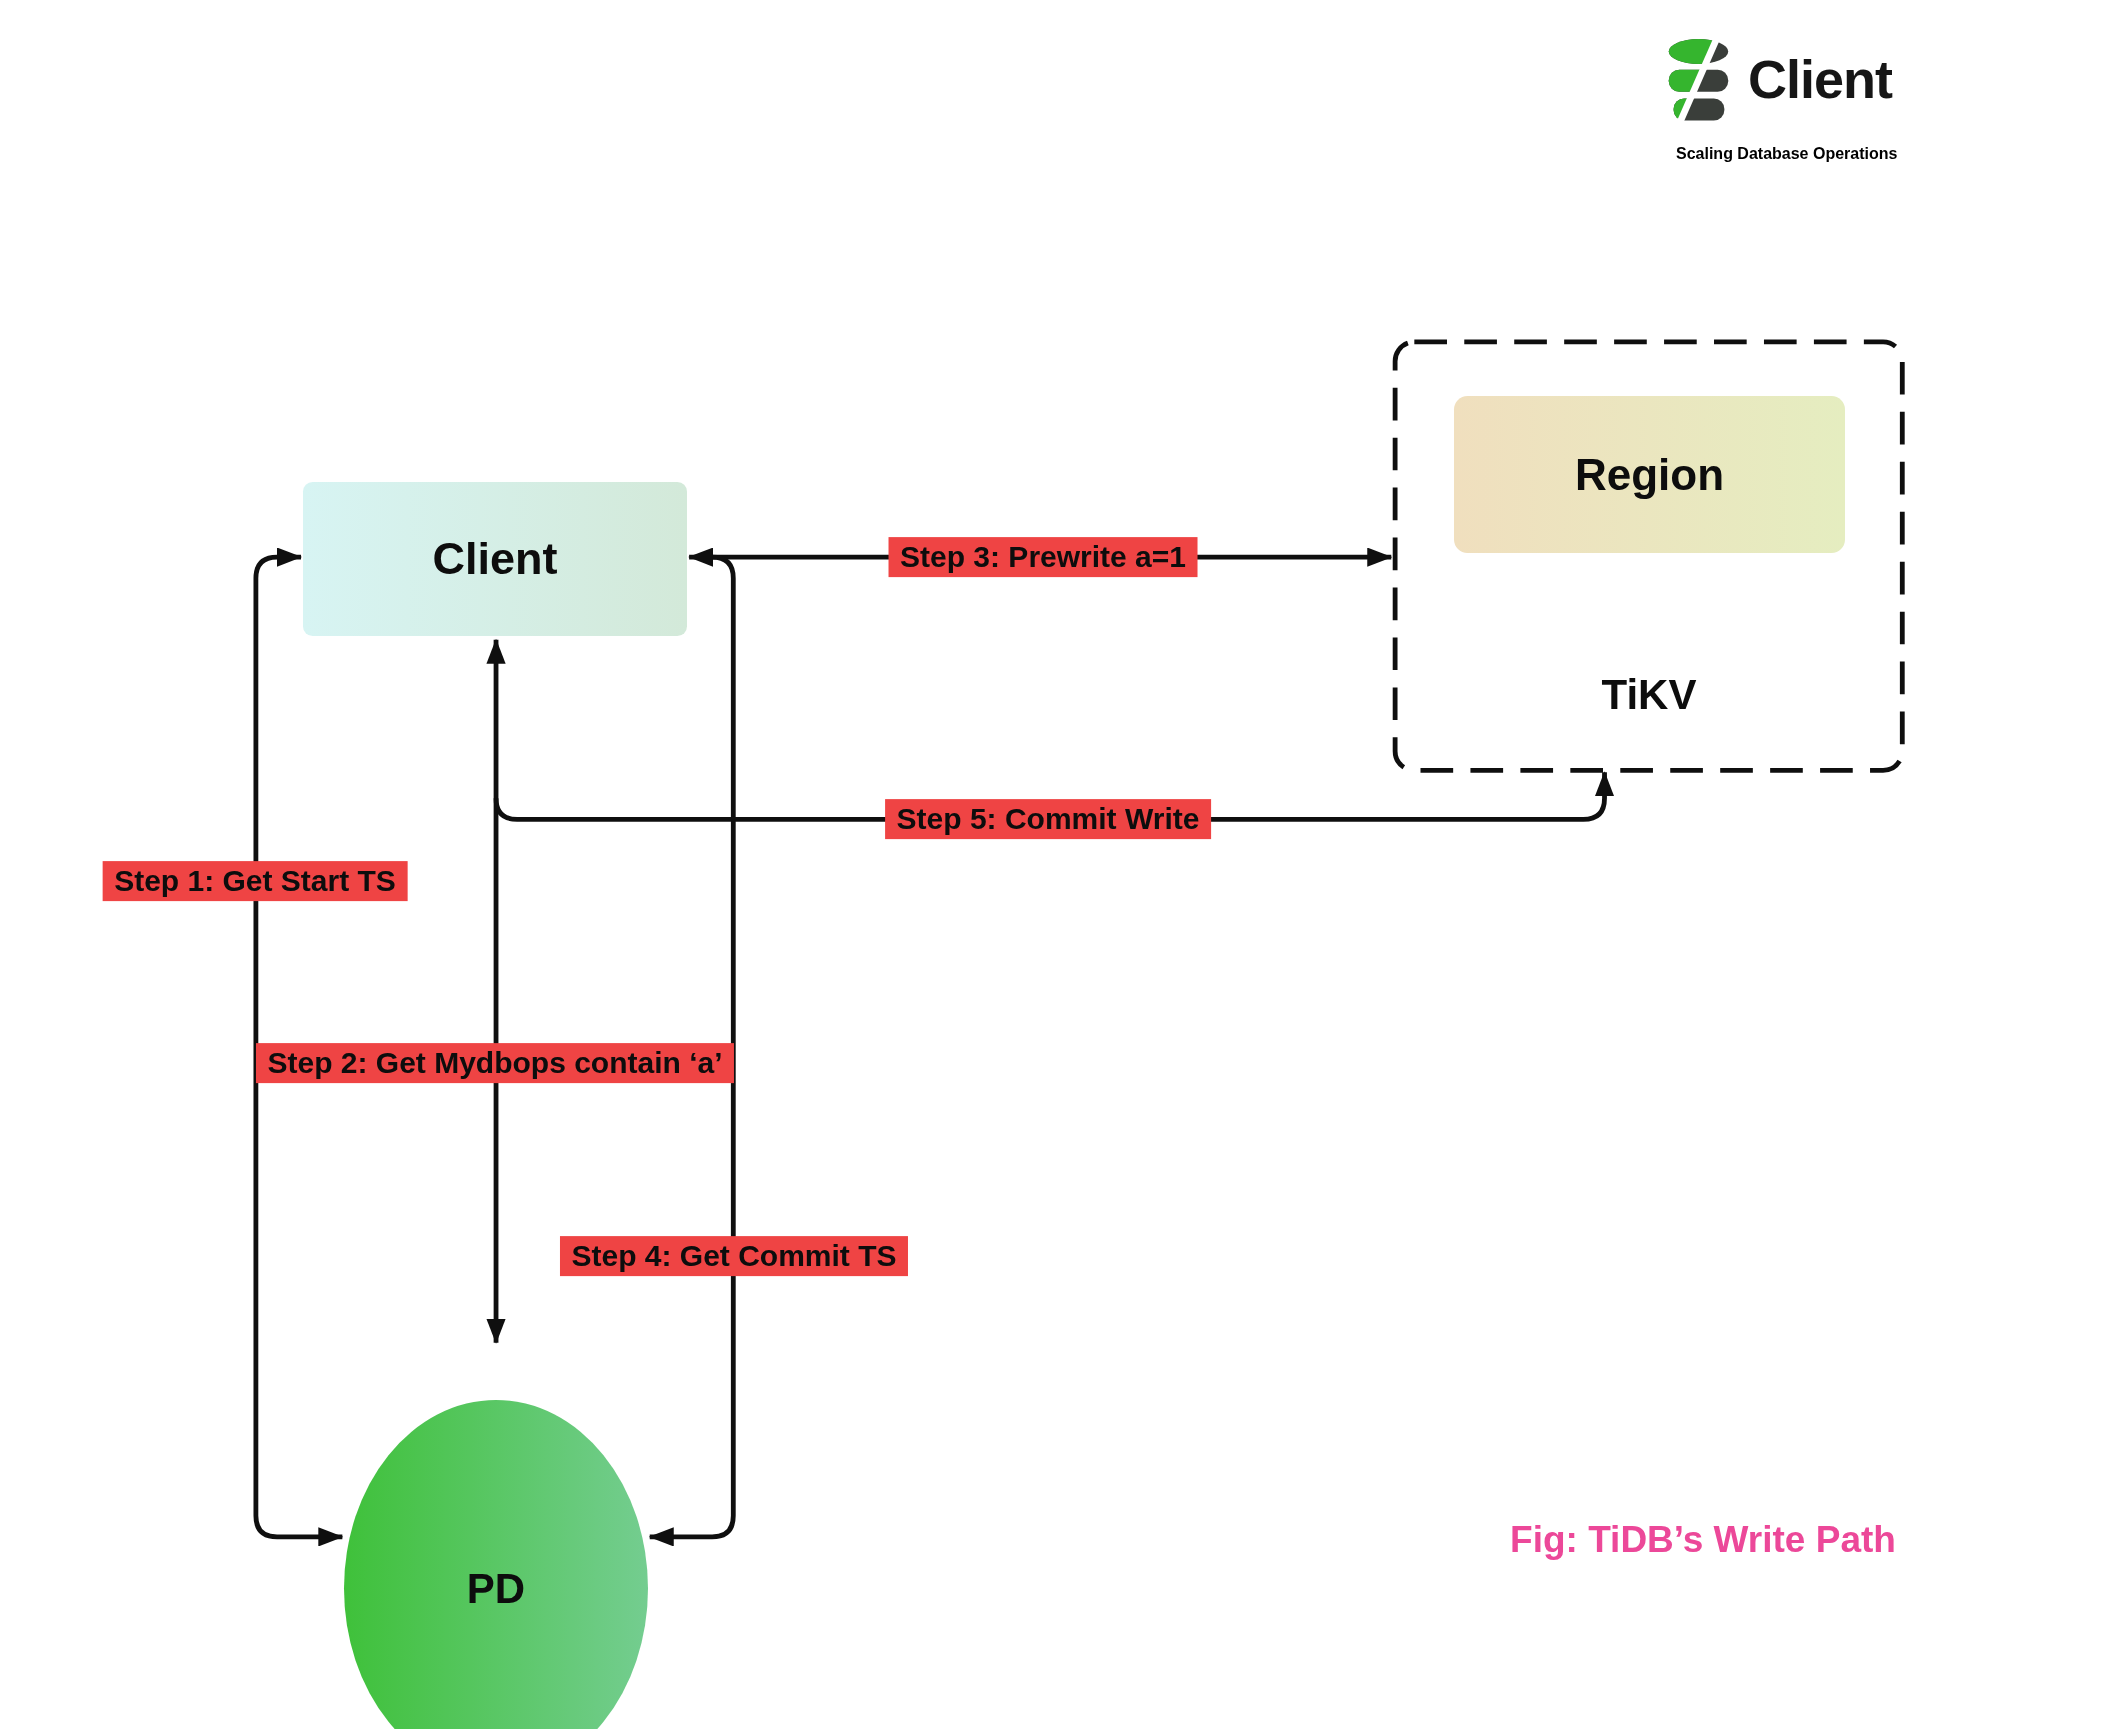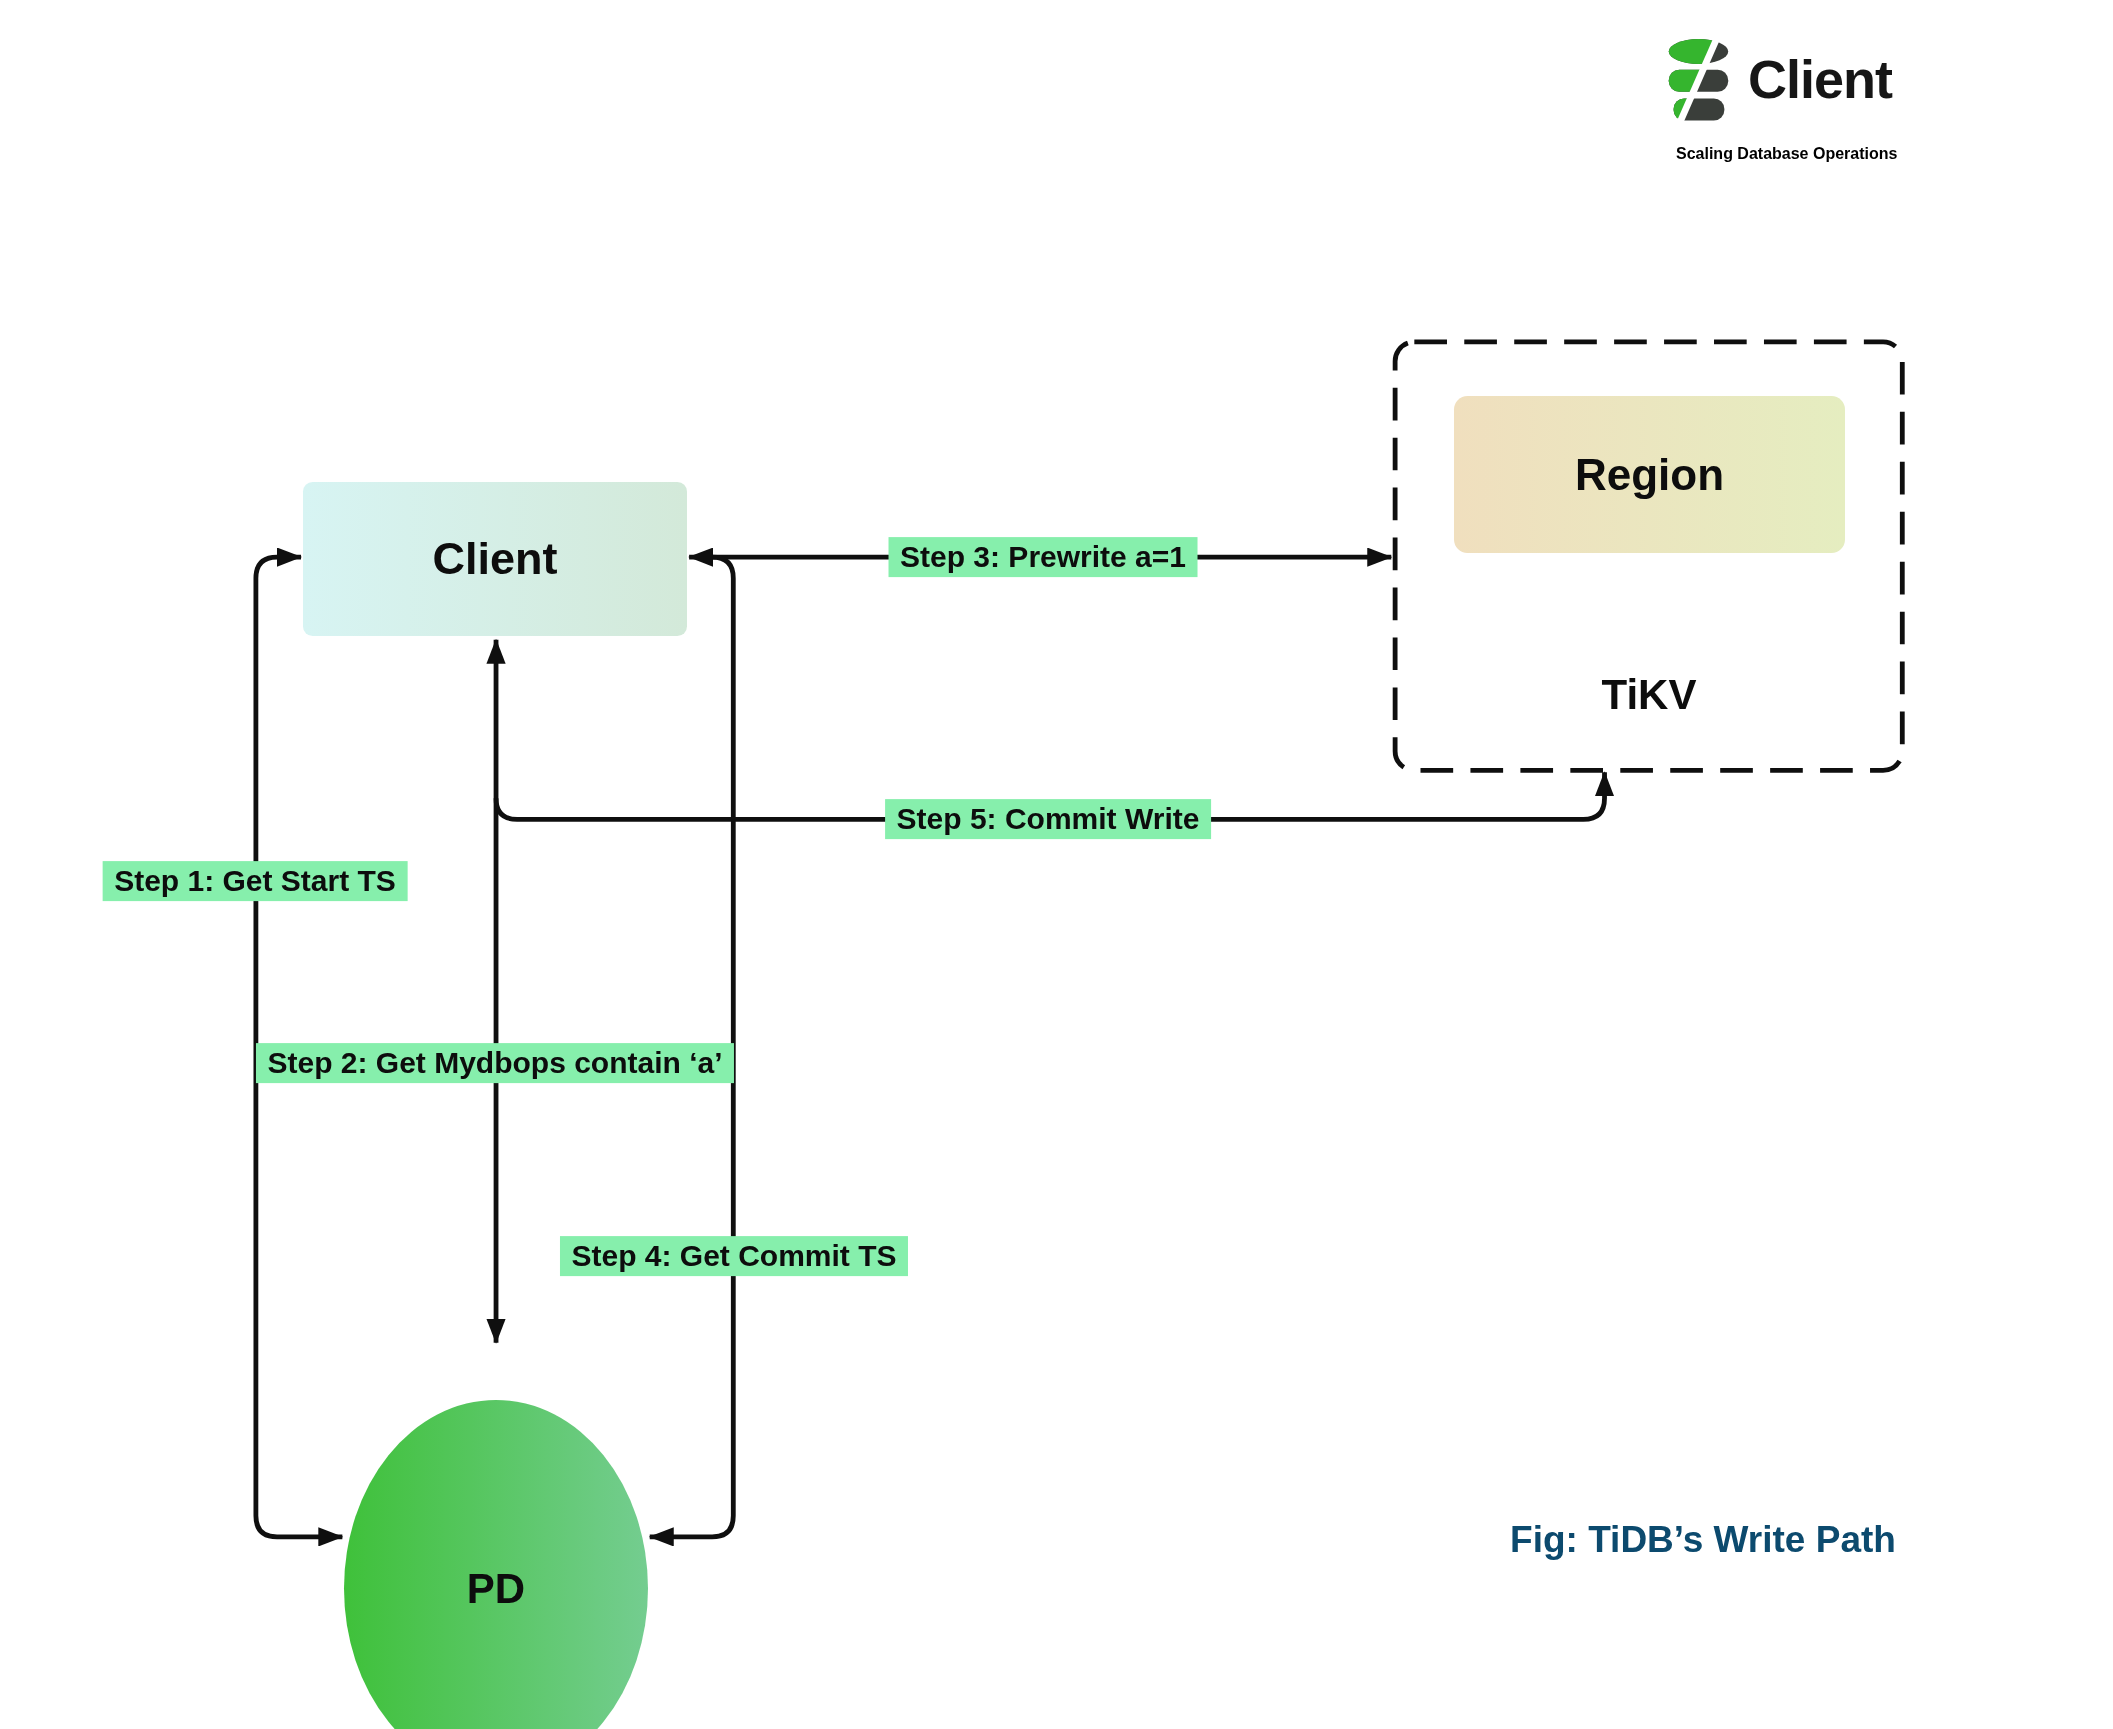--- a/index.html
+++ b/index.html
@@ -12,30 +12,30 @@
         font-weight:800;color:#0d0d0d;}
   .node-client{left:303px;top:482px;width:384px;height:154px;border-radius:9.6px;
         background:linear-gradient(90deg,#d7f4f3 0%,#d3e9d9 100%);font-size:45px;}
   .node-region{left:1454px;top:396px;width:391px;height:157px;border-radius:13.4px;
         background:linear-gradient(90deg,#f0dfbe 0%,#e5edc0 100%);font-size:44px;}
   .node-pd{left:344px;top:1400px;width:304px;height:377px;border-radius:50%;
         background:linear-gradient(90deg,#3fc13a 0%,#74cd90 100%);font-size:42px;}
   .tikv-label{position:absolute;left:1649px;top:695px;transform:translate(-50%,-50%);
         font-size:42px;font-weight:800;color:#0d0d0d;}
 
-  .step-label{position:absolute;transform:translate(-50%,-50%);background:#86efac;
+  .step-label{position:absolute;transform:translate(-50%,-50%);background:#ef4444;
         padding:2.9px 11.5px;font-size:30px;font-weight:800;color:#0d0d0d;white-space:nowrap;}
   .s1{left:255px;top:855px;margin-top:26px;}
   .s2{left:495px;top:1063px;}
   .s3{left:1043px;top:557px;}
   .s4{left:734px;top:1256px;}
   .s5{left:1048px;top:819px;}
 
   .caption{position:absolute;left:1703px;top:1540px;transform:translate(-50%,-50%);
-        font-size:37px;font-weight:800;color:#0c4a6e;white-space:nowrap;}
+        font-size:37px;font-weight:800;color:#ec4899;white-space:nowrap;}
 
   .logo-icon{position:absolute;left:1664px;top:38px;}
   .logo-brand{position:absolute;left:1748px;top:48px;font-size:54px;font-weight:800;
         letter-spacing:-1px;color:#161616;white-space:nowrap;}
   .logo-tagline{position:absolute;left:1676px;top:145px;font-size:16px;font-weight:700;
         color:#000000;white-space:nowrap;}
 </style>
 </head>
 <body>
 

